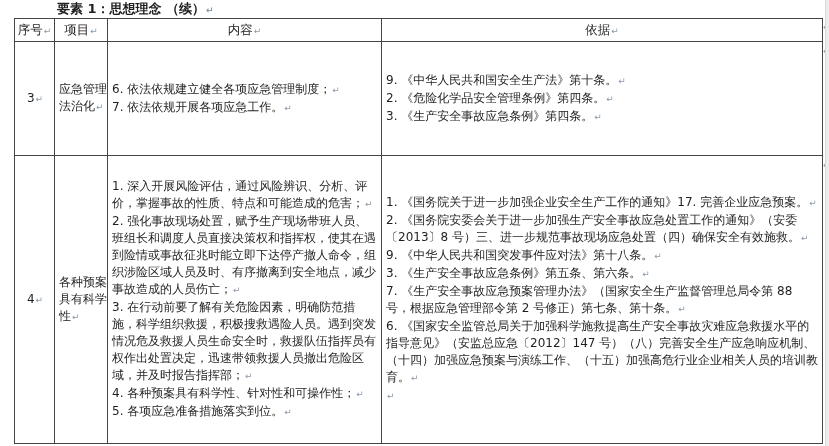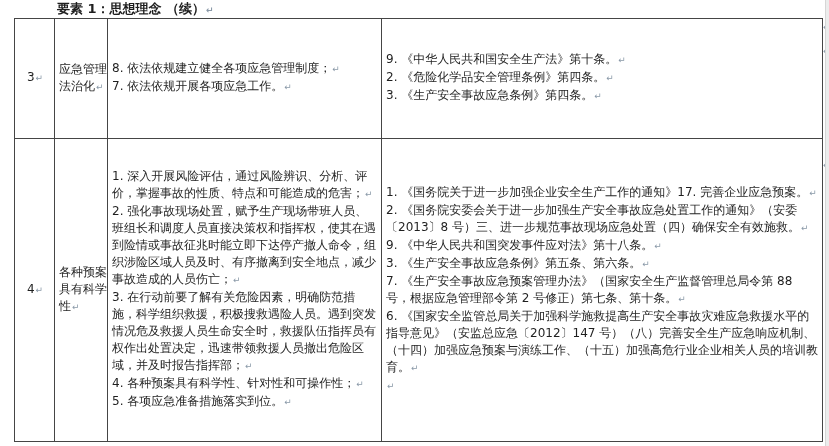--- a/index.html
+++ b/index.html
@@ -85,29 +85,35 @@
   </div>
 
   <table class="elements">
     <colgroup>
       <col class="c-no">
         <col class="c-item">
         <col class="c-content">
         <col class="c-basis">
     </colgroup>
     <tbody>
+        <tr class="hdr">
+      <th><span>序号</span><span class="pmark">↵</span></th>
+      <th><span>项目</span><span class="pmark">↵</span></th>
+      <th><span>内容</span><span class="pmark">↵</span></th>
+      <th><span>依据</span><span class="pmark">↵</span></th>
+    </tr>
     <tr class="r3">
       <td class="center">
             <div class="para"><span>3</span><span class="pmark">↵</span></div>
           </td>
       <td class="item-cell">
             <div class="para"><span>应急管理法治化</span><span class="pmark">↵</span></div>
           </td>
       <td>
-            <div class="para"><span>8. 依法依规建立健全各项应急管理制度；</span><span class="pmark">↵</span></div>
+            <div class="para"><span>6. 依法依规建立健全各项应急管理制度；</span><span class="pmark">↵</span></div>
             <div class="para"><span>7. 依法依规开展各项应急工作。</span><span class="pmark">↵</span></div>
           </td>
       <td>
             <div class="para"><span>9. 《中华人民共和国安全生产法》第十条。</span><span class="pmark">↵</span></div>
             <div class="para"><span>2. 《危险化学品安全管理条例》第四条。</span><span class="pmark">↵</span></div>
             <div class="para"><span>3. 《生产安全事故应急条例》第四条。</span><span class="pmark">↵</span></div>
           </td>
     </tr>
     <tr class="r4">
       <td class="center">

